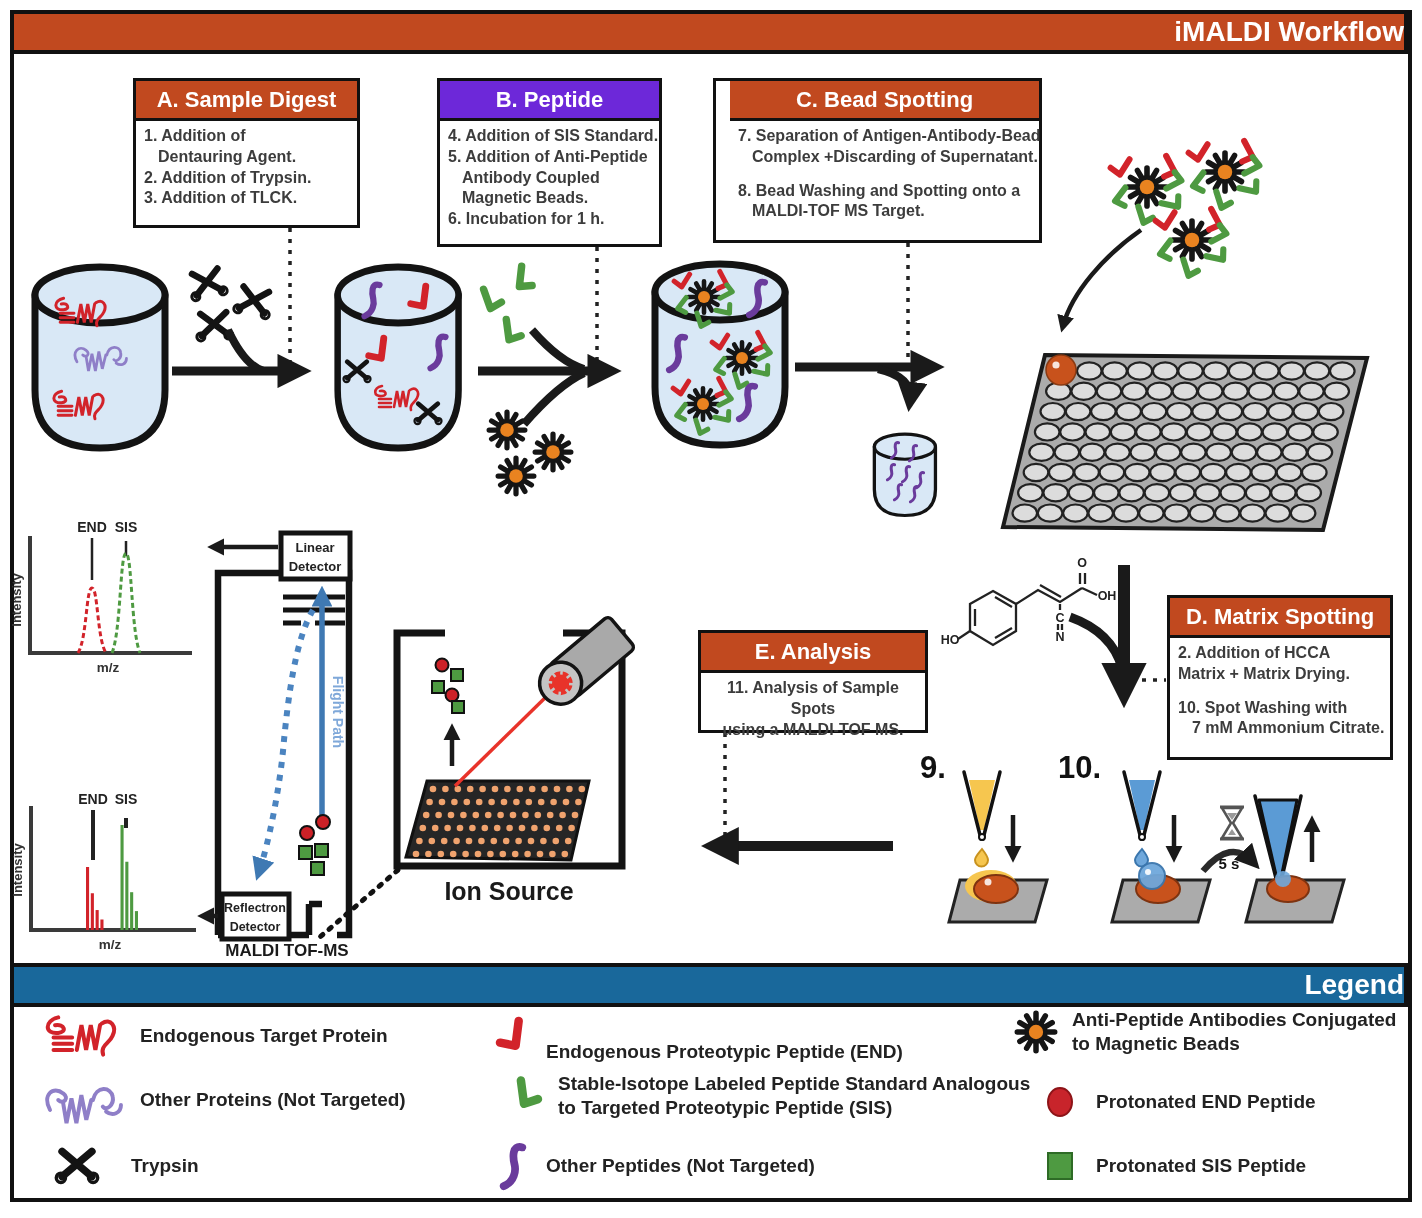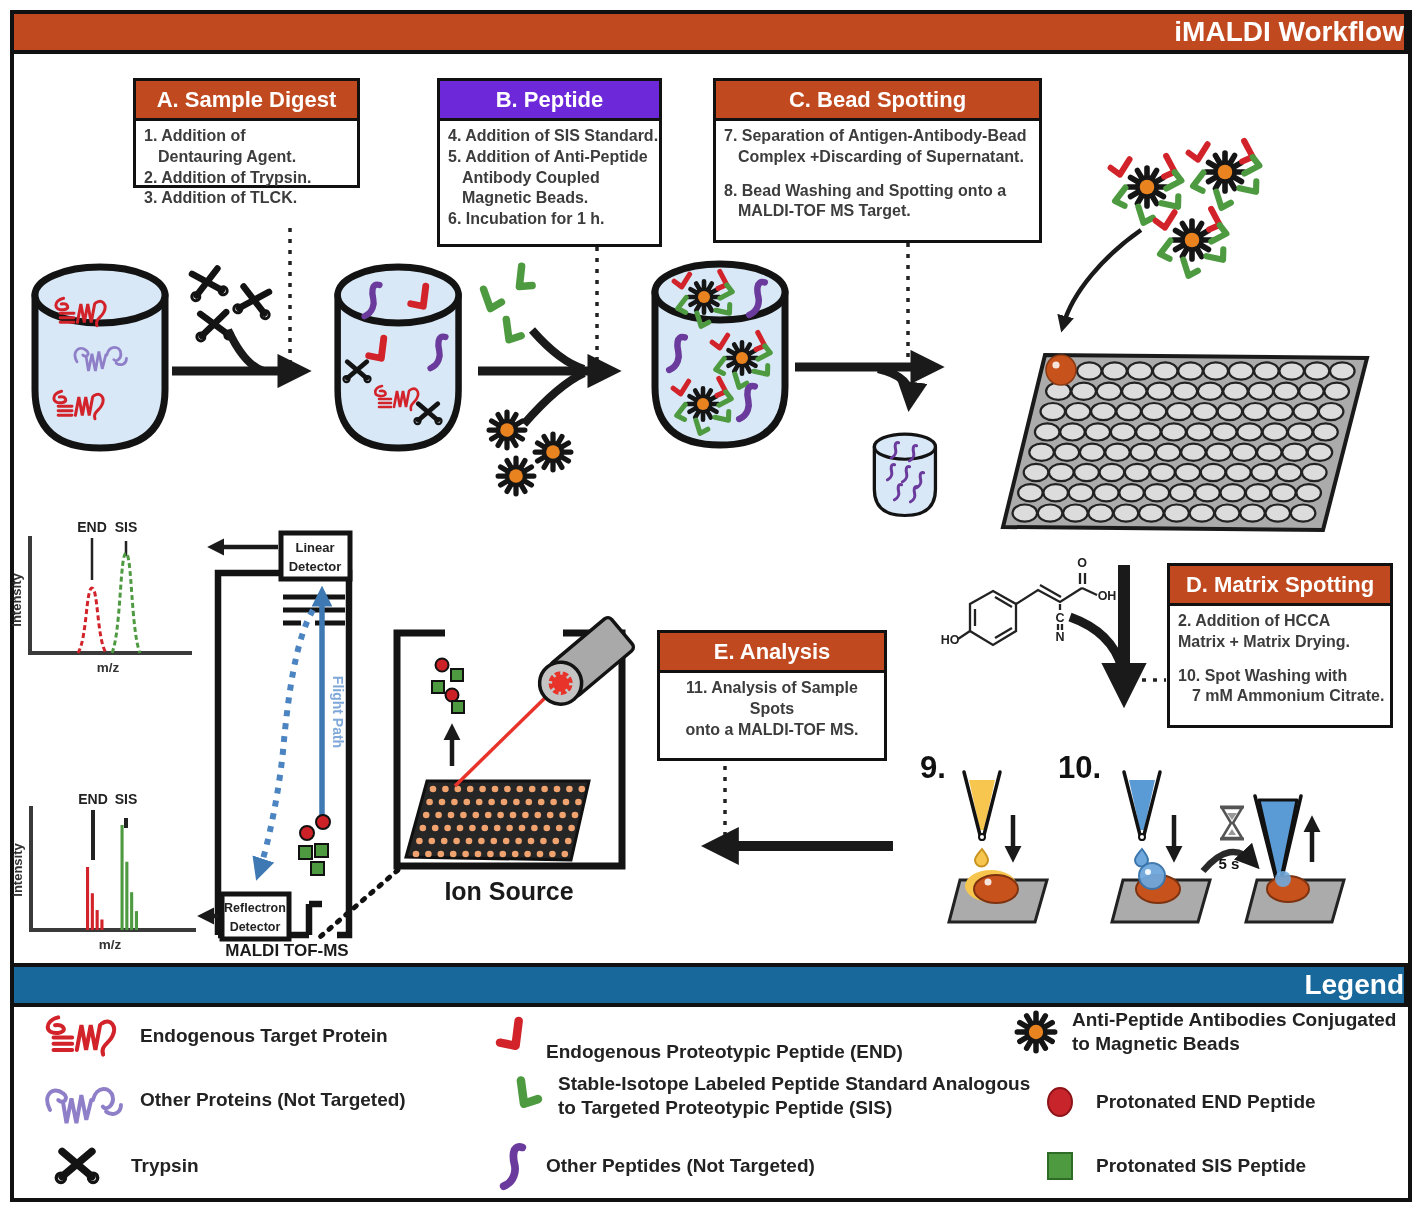--- a/index.html
+++ b/index.html
@@ -507,66 +507,66 @@
         <rect x="432" y="681" width="12" height="12" fill="#4E9A41" stroke="#111" stroke-width="2"></rect>
         <rect x="452" y="701" width="12" height="12" fill="#4E9A41" stroke="#111" stroke-width="2"></rect>
       </g>
       <path d="M452,766 V730" stroke="#1a1a1a" stroke-width="4.5" marker-end="url(#mK)"></path>
       <text x="509" y="900" font-size="25" font-weight="600" fill="#1a1a1a" text-anchor="middle">Ion Source</text>
     </g>
 
     <path d="M893,846 H716" stroke="#1a1a1a" stroke-width="10" marker-end="url(#mK)"></path>
   </svg>
 
-  <div class="pbox" style="left:133px;top:78px;width:227px;height:110px;">
+  <div class="pbox" style="left:133px;top:78px;width:227px;height:150px;">
     <div class="pbox-h" style="background:#C1491F;">A. Sample Digest</div>
     <div class="pbox-b">
       <div class="ln">1. Addition of</div>
       <div class="ln ind">Dentauring Agent.</div>
       <div class="ln">2. Addition of Trypsin.</div>
       <div class="ln">3. Addition of TLCK.</div>
     </div>
   </div>
 
   <div class="pbox" style="left:437px;top:78px;width:225px;height:169px;">
     <div class="pbox-h" style="background:#6d28d9;">B. Peptide Enrichment</div>
     <div class="pbox-b">
       <div class="ln">4. Addition of SIS Standard.</div>
       <div class="ln">5. Addition of Anti-Peptide</div>
       <div class="ln ind">Antibody Coupled</div>
       <div class="ln ind">Magnetic Beads.</div>
       <div class="ln">6. Incubation for 1 h.</div>
     </div>
   </div>
 
-  <div class="pbox" style="left:713px;top:78px;width:329px;height:165px;">
+  <div class="pbox" style="left:713px;top:78px;width:329px;height:165px;padding-left:14px;">
     <div class="pbox-h" style="background:#C1491F;">C. Bead Spotting</div>
     <div class="pbox-b">
       <div class="ln">7. Separation of Antigen-Antibody-Bead</div>
       <div class="ln ind">Complex +Discarding of Supernatant.</div>
       <div class="ln gap">8. Bead Washing and Spotting onto a</div>
       <div class="ln ind">MALDI-TOF MS Target.</div>
     </div>
   </div>
 
-  <div class="pbox" style="left:1167px;top:563px;width:226px;height:165px;">
+  <div class="pbox" style="left:1167px;top:595px;width:226px;height:165px;">
     <div class="pbox-h" style="background:#C1491F;">D. Matrix Spotting</div>
     <div class="pbox-b">
       <div class="ln">2. Addition of HCCA</div>
       <div class="ln">Matrix + Matrix Drying.</div>
       <div class="ln gap">10. Spot Washing with</div>
       <div class="ln ind">7 mM Ammonium Citrate.</div>
     </div>
   </div>
 
-  <div class="pbox" style="left:657px;top:630px;width:230px;height:131px;">
+  <div class="pbox" style="left:698px;top:630px;width:230px;height:103px;">
     <div class="pbox-h" style="background:#C1491F;">E. Analysis</div>
     <div class="pbox-b ctr">
       <div class="ln">11. Analysis of Sample Spots</div>
-      <div class="ln">onto a MALDI-TOF MS.</div>
+      <div class="ln">using a MALDI-TOF MS.</div>
     </div>
   </div>
 
   <div id="legendbar" class="bar" style="background:#19689B;">
     <span>Legend</span>
   </div>
 
   <div class="lg-item" style="left:38px;top:1008px;">
     <span class="lg-icon">
       <svg width="90" height="56">

